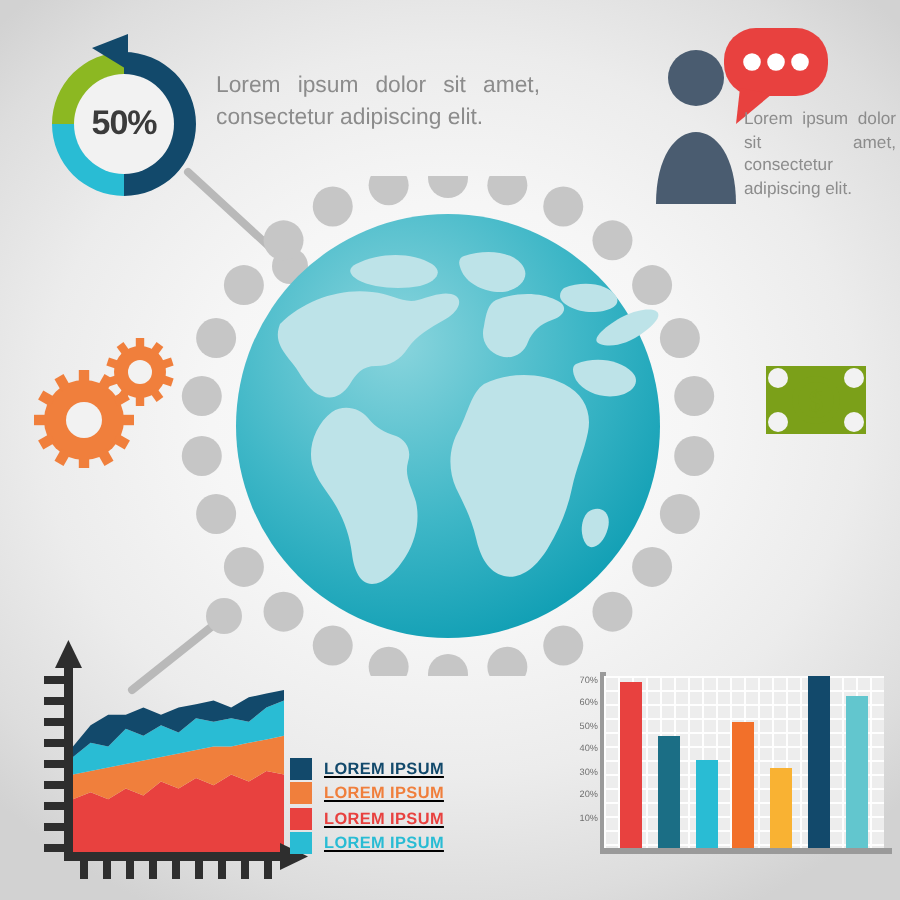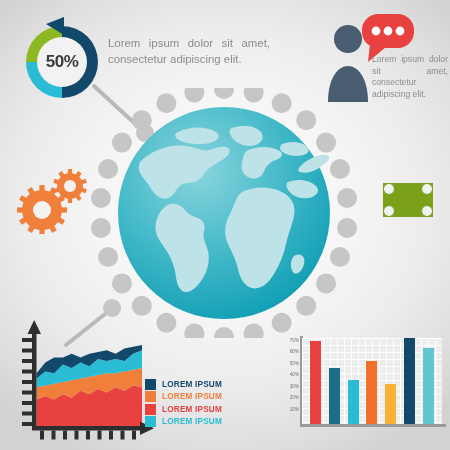--- a/index.html
+++ b/index.html
@@ -43,21 +43,21 @@
   #money{left:382px;top:182px;width:52px;height:36px;}
 
   
   #globe-block{left:82px;top:88px;width:284px;height:250px;}
 
   
   #area-chart{left:14px;top:316px;width:140px;height:128px;}
 
   
   #legend{left:145px;top:378px;width:108px;}
-  .legend-row{display:flex;align-items:center;height:12.5px;}
+  .legend-row{display:flex;align-items:center;height:12.5px;text-decoration:underline;}
   .legend-sw{width:11px;height:11px;margin-right:6px;flex:none;}
   .legend-label{font-size:8.2px;letter-spacing:0.2px;font-weight:bold;}
 
   
   #bar-chart{left:280px;top:334px;width:168px;height:106px;}
   #bar-plot{
     position:absolute;left:22px;top:4px;width:140px;height:86px;
     background:#ededed;
   }
   #bar-grid{position:absolute;inset:0;

